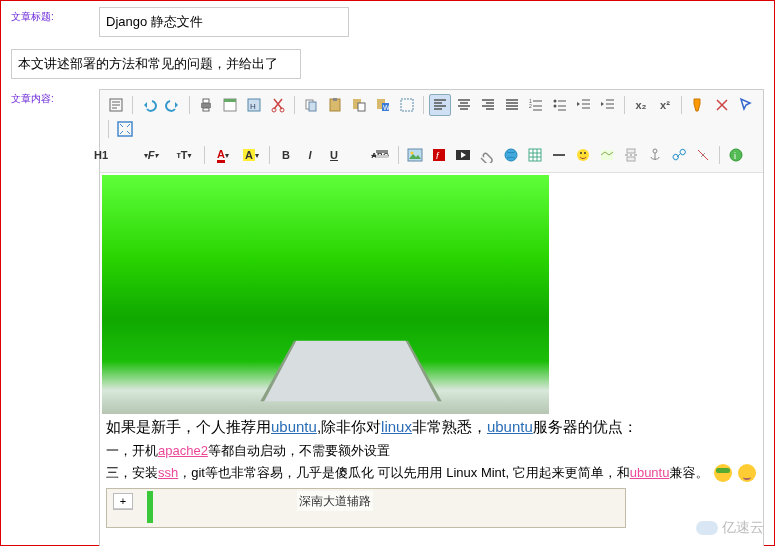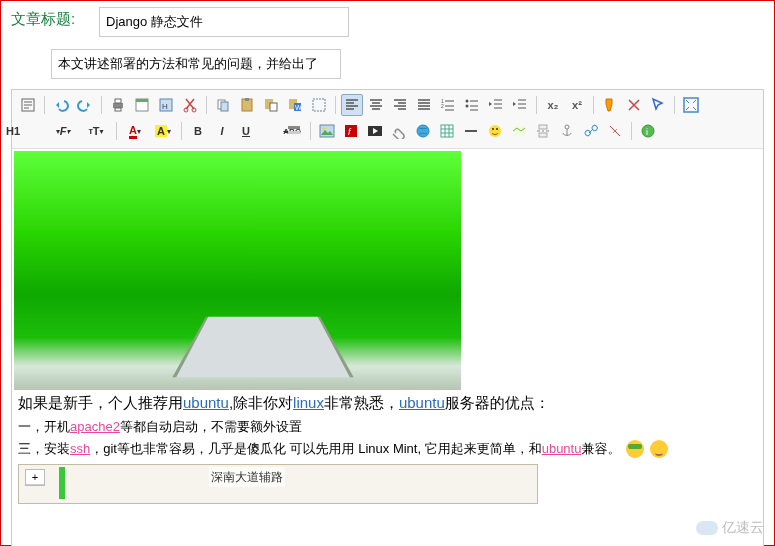--- a/index.html
+++ b/index.html
@@ -1,21 +1,21 @@
 <!DOCTYPE html>
 <html><head>
 <meta charset="utf-8">
 <style>
 * { box-sizing: border-box; margin: 0; padding: 0; }
 body { font-family: "Microsoft YaHei", Arial, sans-serif; font-size: 13px; color: #333; background: #fff; }
 .container { width: 775px; height: 546px; border: 1px solid #d00; position: relative; }
 .row { display: flex; padding: 6px 10px; align-items: flex-start; }
-.label { width: 88px; color: #15803d; font-size: 15px; flex-shrink: 0; padding-top: 3px; }
+.label { width: 88px; color: #6d28d9; font-size: 10px; flex-shrink: 0; padding-top: 3px; }
 .input-text { border: 1px solid #ccc; padding: 14px 6px; font-size: 13px; width: 250px; height: 24px; }
-.input-desc { width: 290px; margin-left: 40px; }
+.input-desc { width: 290px; }
 .editor-wrap { flex: 1; border: 1px solid #ccc; background: #fff; }
 .toolbar { background: #f8f8f8; border-bottom: 1px solid #e0e0e0; padding: 3px 4px; display: flex; flex-wrap: wrap; gap: 0; align-items: center; }
 .toolbar-row { display: flex; align-items: center; flex-wrap: wrap; width: 100%; margin-bottom: 2px; }
 .tb-btn { width: 22px; height: 22px; display: inline-flex; align-items: center; justify-content: center; cursor: pointer; border: 1px solid transparent; margin: 1px; border-radius: 2px; }
 .tb-sep { width: 1px; height: 18px; background: #ccc; margin: 0 4px; display: inline-block; }
 .editor-body { padding: 2px; overflow: hidden; height: 400px; }
 .content-area { font-size: 13px; line-height: 1.7; color: #000; }
 .hero-img { width: 447px; height: 239px; background: linear-gradient(180deg, #5fff3a 0%, #28d400 35%, #0fa800 60%, #1cbe0a 78%, #d8e8da 90%, #b5c5b2 100%); position: relative; overflow: hidden; }
 .hero-road { position: absolute; bottom: 0; left: 40%; width: 140px; height: 100px; background: #d8dde0; transform: perspective(180px) rotateX(55deg); border-left: 3px solid #8aa083; border-right: 3px solid #8aa083; }
 .para { margin: 0 4px; }
@@ -42,20 +42,21 @@
   <div class="row">
     <div class="label">文章标题:</div>
     <input class="input-text" value="Django 静态文件" style="">
   </div>
 
   <div class="row">
     <input class="input-text input-desc" value="本文讲述部署的方法和常见的问题，并给出了" style="">
   </div>
 
   <div class="row" style="padding-top:4px;">
+    <div class="label">文章内容:</div>
     <div class="editor-wrap">
 
       <div class="toolbar">
         <div class="toolbar-row">
           <span class="tb-btn">
               <svg class="tb-icon" viewBox="0 0 16 16">
                 <rect x="2" y="2" width="12" height="12" fill="none" stroke="#666"></rect>
                 <path d="M4 5h8M4 8h8M4 11h5" stroke="#666"></path>
               </svg>
             </span>

